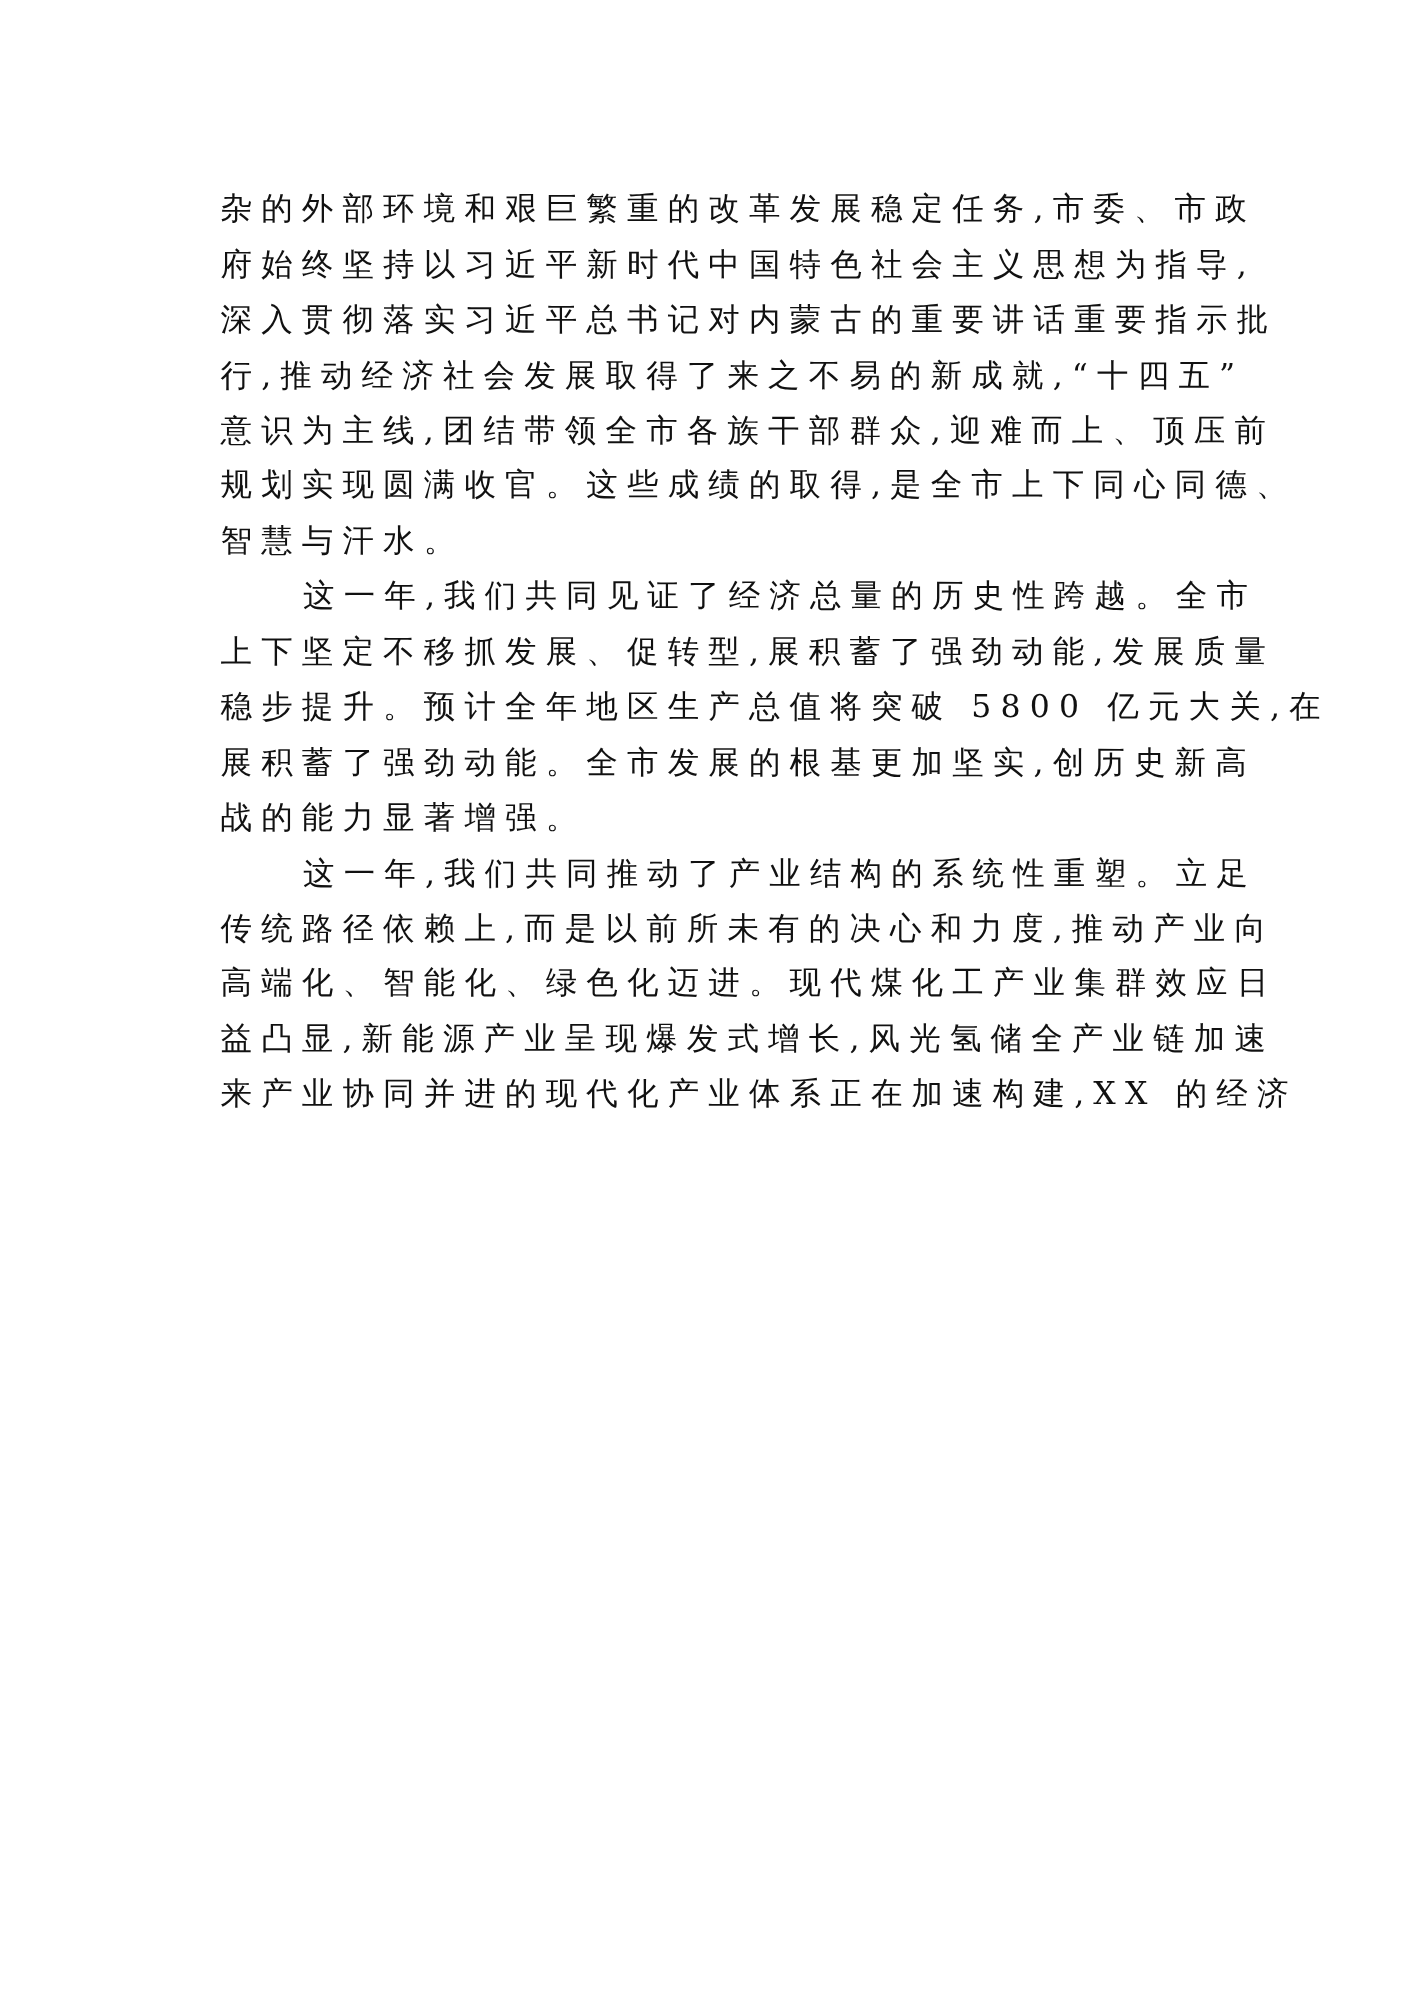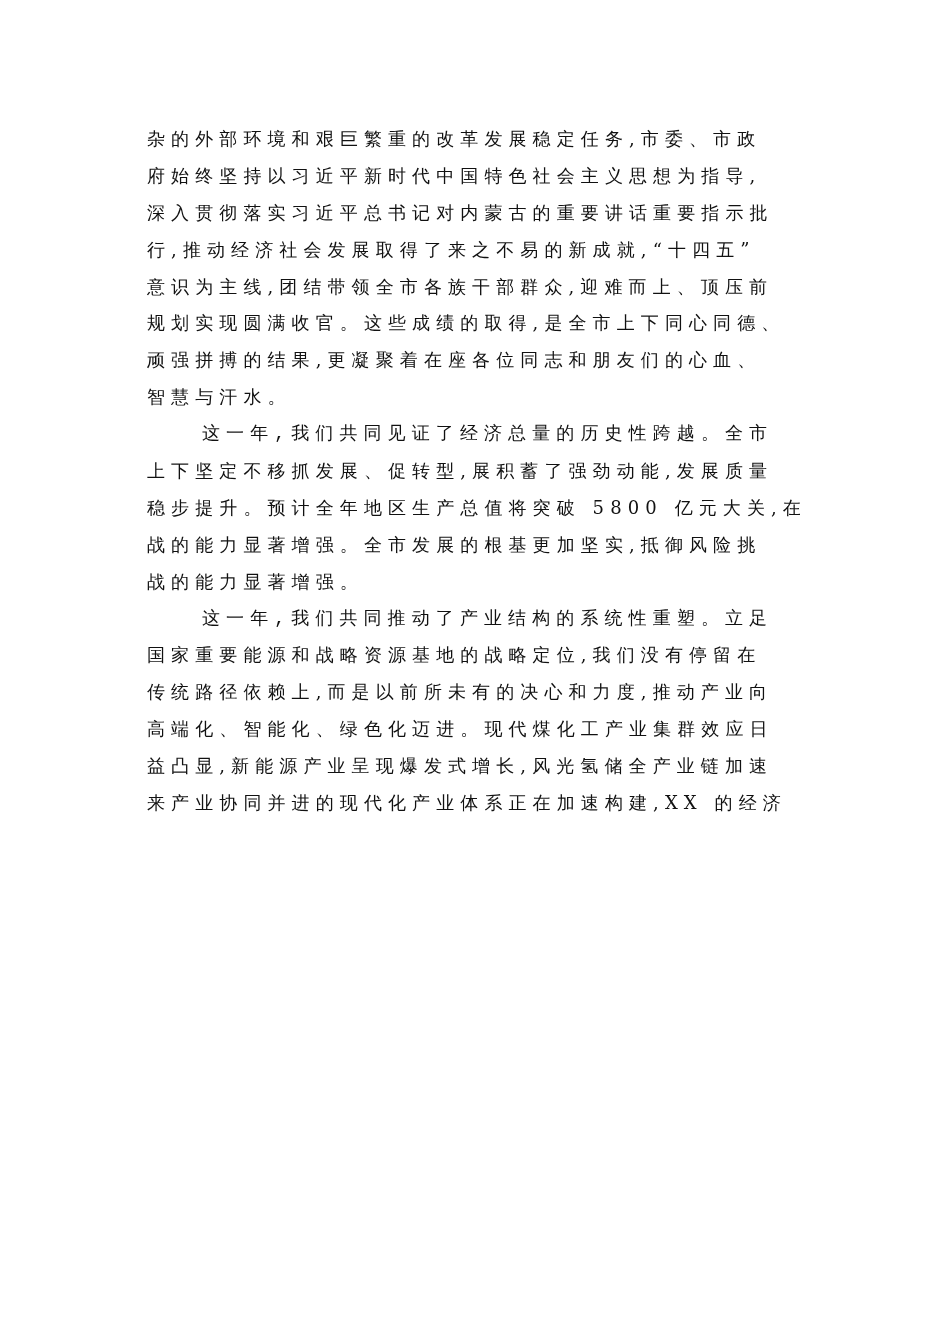--- a/index.html
+++ b/index.html
@@ -3,53 +3,51 @@
 <meta charset="utf-8">
 <style>
   html, body { margin: 0; padding: 0; background: #ffffff; }
   body { width: 950px; height: 1344px; position: relative; overflow: hidden; }
   .page {
     position: absolute;
     left: 147px;
     top: 121px;
     width: 680px;
     font-family: "DejaVu Serif", "Liberation Serif", serif;
-    font-size: 18px;
+    font-size: 21px;
     color: #111111;
   }
   .line {
     height: 36.9px;
     line-height: 36.9px;
     white-space: nowrap;
     letter-spacing: 6.1px;
   }
-  .line.indent { padding-left: 55px; font-family: Liberation Mono, monospace; }
+  .line.indent { padding-left: 55px; }
 </style>
 </head>
 <body>
 
 <div class="page">
   <div>
     <div class="line">杂的外部环境和艰巨繁重的改革发展稳定任务,市委、市政</div>
     <div class="line">府始终坚持以习近平新时代中国特色社会主义思想为指导,</div>
     <div class="line">深入贯彻落实习近平总书记对内蒙古的重要讲话重要指示批</div>
     <div class="line">行,推动经济社会发展取得了来之不易的新成就,“十四五”</div>
     <div class="line">意识为主线,团结带领全市各族干部群众,迎难而上、顶压前</div>
     <div class="line">规划实现圆满收官。这些成绩的取得,是全市上下同心同德、</div>
-    <div class="line">顽强拼搏的结果,更凝聚着在座各位同志和朋友们的心血、</div>
     <div class="line">智慧与汗水。</div>
   </div>
   <div>
     <div class="line indent">这一年,我们共同见证了经济总量的历史性跨越。全市</div>
     <div class="line">上下坚定不移抓发展、促转型,展积蓄了强劲动能,发展质量</div>
     <div class="line">稳步提升。预计全年地区生产总值将突破 5800 亿元大关,在</div>
-    <div class="line">战的能力显著增强。全市发展的根基更加坚实,抵御风险挑</div>
+    <div class="line">展积蓄了强劲动能。全市发展的根基更加坚实,创历史新高</div>
     <div class="line">战的能力显著增强。</div>
   </div>
   <div>
     <div class="line indent">这一年,我们共同推动了产业结构的系统性重塑。立足</div>
-    <div class="line">国家重要能源和战略资源基地的战略定位,我们没有停留在</div>
     <div class="line">传统路径依赖上,而是以前所未有的决心和力度,推动产业向</div>
     <div class="line">高端化、智能化、绿色化迈进。现代煤化工产业集群效应日</div>
     <div class="line">益凸显,新能源产业呈现爆发式增长,风光氢储全产业链加速</div>
     <div class="line">来产业协同并进的现代化产业体系正在加速构建,XX 的经济</div>
   </div>
 </div>
 
 </body></html>

